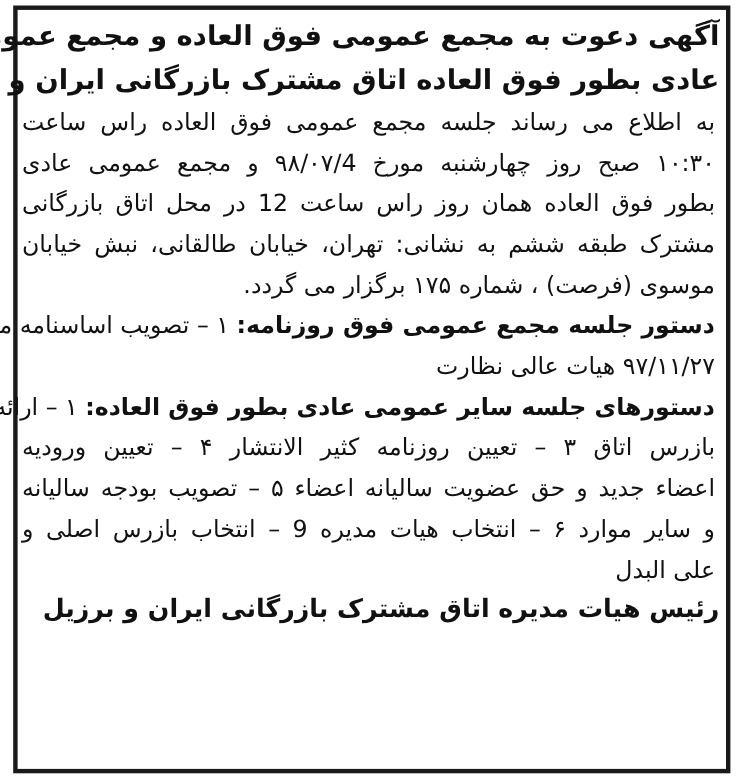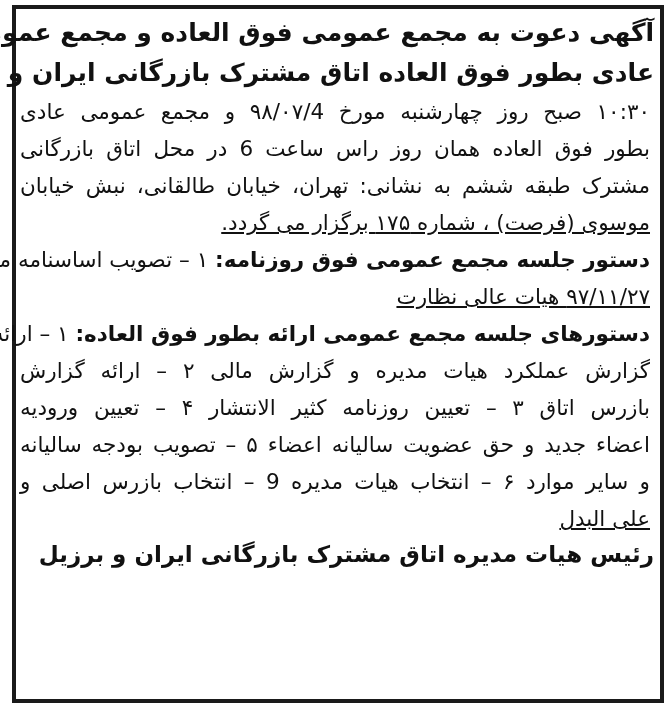--- a/index.html
+++ b/index.html
@@ -44,21 +44,20 @@
   .line {
     font-size: 21.5px;
     line-height: 37px;
     white-space: nowrap;
     text-align: justify;
     text-align-last: justify;
     padding: 0 4px;
   }
   .line.last {
     text-align-last: right;
-    text-decoration: underline;
   }
   .line .heading {
     font-weight: bold;
   }
   .sig {
     font-weight: bold;
     font-size: 23px;
     line-height: 34px;
     white-space: nowrap;
     text-align: left;
@@ -73,30 +72,30 @@
 </style>
 </head>
 <body>
 
 <div class="frame"></div>
 
 <div class="content">
   <div class="title l1">آگهی دعوت به مجمع عمومی فوق العاده و مجمع عمومی</div>
   <div class="title">عادی بطور فوق العاده اتاق مشترک بازرگانی ایران و برزیل</div>
 
+  <div class="line">به اطلاع می رساند جلسه مجمع عمومی فوق العاده راس ساعت</div>
   <div class="line">۱۰:۳۰ صبح روز چهارشنبه مورخ ۹۸/۰۷/4 و مجمع عمومی عادی</div>
-  <div class="line">بطور فوق العاده همان روز راس ساعت 6 در محل اتاق بازرگانی</div>
+  <div class="line">بطور فوق العاده همان روز راس ساعت 12 در محل اتاق بازرگانی</div>
   <div class="line">مشترک طبقه ششم به نشانی: تهران، خیابان طالقانی، نبش خیابان</div>
   <div class="line last">موسوی (فرصت) ، شماره ۱۷۵ برگزار می گردد.</div>
 
   <div class="line"><span class="heading">دستور جلسه مجمع عمومی فوق روزنامه:</span><span> ۱ – تصویب اساسنامه مصوب</span></div>
   <div class="line last">۹۷/۱۱/۲۷ هیات عالی نظارت</div>
 
-  <div class="line"><span class="heading">دستورهای جلسه مجمع عمومی ارائه بطور فوق العاده:</span><span> ۱ – ارائه</span></div>
-  <div class="line">گزارش عملکرد هیات مدیره و گزارش مالی ۲ – ارائه گزارش</div>
+  <div class="line"><span class="heading">دستورهای جلسه سایر عمومی عادی بطور فوق العاده:</span><span> ۱ – ارائه</span></div>
   <div class="line">بازرس اتاق ۳ – تعیین روزنامه کثیر الانتشار ۴ – تعیین ورودیه</div>
   <div class="line">اعضاء جدید و حق عضویت سالیانه اعضاء ۵ – تصویب بودجه سالیانه</div>
   <div class="line">و سایر موارد ۶ – انتخاب هیات مدیره 9 – انتخاب بازرس اصلی و</div>
   <div class="line last">علی البدل</div>
 
   <div class="sig-wrap">
     <div class="sig">رئیس هیات مدیره اتاق مشترک بازرگانی ایران و برزیل</div>
   </div>
 </div>
 

